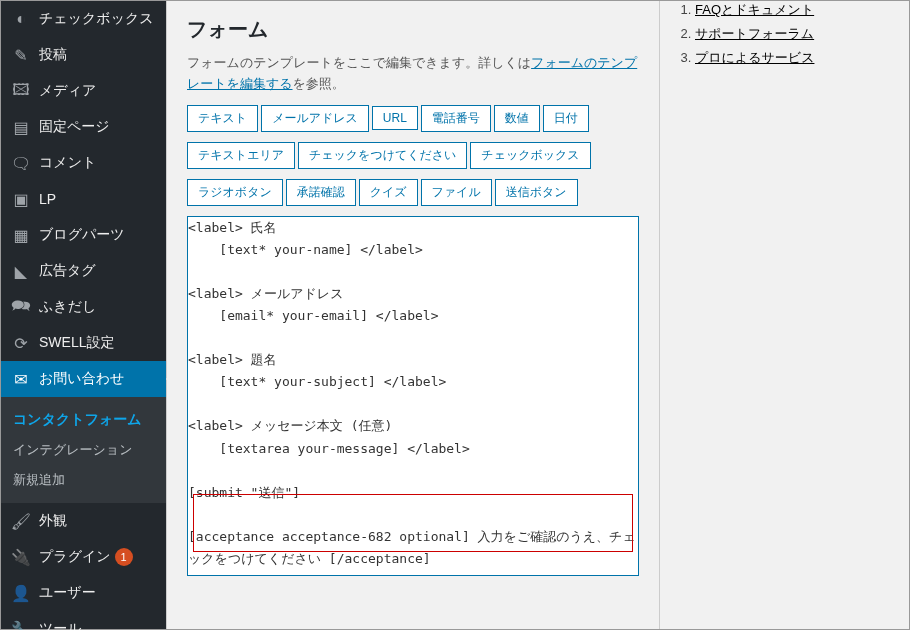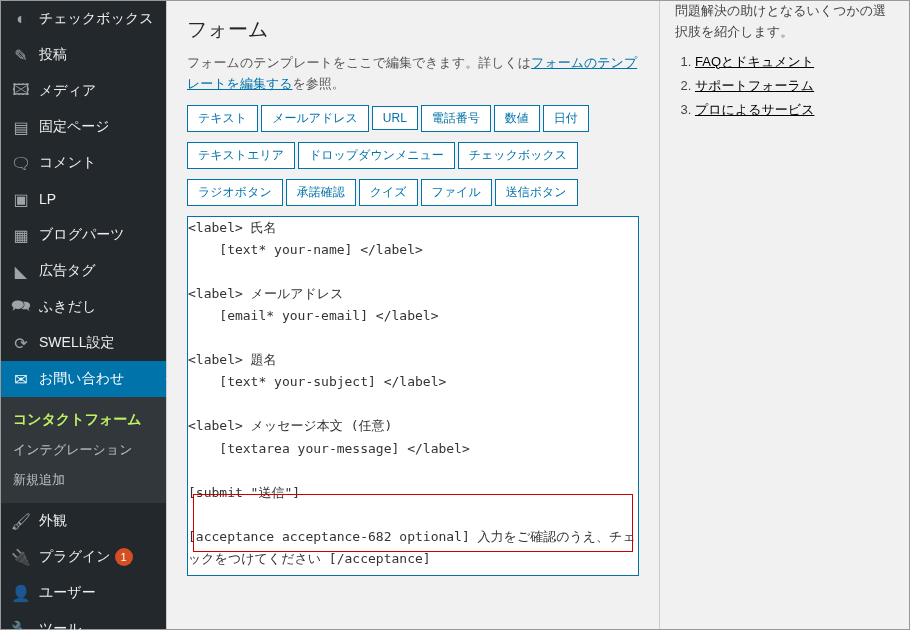--- a/index.html
+++ b/index.html
@@ -5,26 +5,26 @@
 * { box-sizing: border-box; margin: 0; padding: 0; }
 body { font-family: -apple-system, BlinkMacSystemFont, "Segoe UI", sans-serif; font-size: 13px; background: #f1f1f1; width: 910px; height: 630px; overflow: hidden; }
 .wrap { display: flex; height: 630px; border: 1px solid #999; }
 .sidebar { width: 165px; background: #23282d; color: #eee; flex-shrink: 0; }
 .side-item { display: flex; align-items: center; padding: 8px 10px; color: #eee; cursor: pointer; font-size: 14px; }
 .side-item.active { background: #0073aa; color: #fff; position: relative; }
 .side-item.active::after { content: ""; position: absolute; right: -8px; top: 50%; transform: translateY(-50%); border: 8px solid transparent; border-right-color: #f1f1f1; }
 .side-icon { width: 20px; height: 20px; margin-right: 8px; display: inline-flex; align-items: center; justify-content: center; color: rgba(240,245,250,.6); font-size: 16px; }
 .side-item.active .side-icon { color: #fff; }
 .submenu { background: #32373c; padding: 8px 0; }
-.submenu-title { color: #bef264; font-weight: bold; padding: 6px 12px; font-size: 14px; }
+.submenu-title { color: #0ea5e9; font-weight: bold; padding: 6px 12px; font-size: 14px; }
 .submenu-item { color: rgba(240,245,250,.7); padding: 6px 12px; font-size: 13px; cursor: pointer; }
 .badge { background: #d54e21; color: #fff; border-radius: 50%; width: 18px; height: 18px; display: inline-flex; align-items: center; justify-content: center; font-size: 11px; margin-left: 4px; }
 .main { flex: 1; display: flex; padding: 0; overflow: hidden; }
 .content { flex: 1; padding: 15px 20px; border-left: 1px solid #ccc; }
-.form-title { font-size: 20px; font-weight: 400; margin-bottom: 10px; color: #23282d; }
+.form-title { font-size: 20px; font-weight: 700; margin-bottom: 10px; color: #23282d; }
 .form-desc { font-size: 13px; color: #555; margin-bottom: 10px; line-height: 1.6; }
 .form-desc a { color: #0073aa; text-decoration: underline; }
 .tag-row { margin-bottom: 6px; }
 .tag-btn { display: inline-block; border: 1px solid #0073aa; color: #0073aa; background: #fff; padding: 4px 10px; margin: 0 3px 4px 0; font-size: 12px; cursor: pointer; }
 .form-textarea { width: 100%; height: 360px; border: 1px solid #0073aa; padding: 0; font-family: Consolas, Monaco, monospace; font-size: 13px; line-height: 1.7; color: #333; resize: none; background: #fff; position: relative; }
 .textarea-box { position: relative; }
 .red-box { position: absolute; border: 1px solid #c00; left: 6px; right: 6px; top: 278px; height: 58px; pointer-events: none; }
 .right-panel { width: 250px; padding: 0 15px; flex-shrink: 0; border-left: 1px solid #ccc; font-size: 13px; color: #444; }
 .right-panel p { margin-bottom: 10px; line-height: 1.6; }
 .right-panel ol { padding-left: 20px; }
@@ -109,21 +109,21 @@
         </div>
       </div>
   </div>
   <div class="main">
     <div class="content">
       <h2 class="form-title">フォーム</h2>
       <p class="form-desc">
         <span>フォームのテンプレートをここで編集できます。詳しくは</span><a href="#">フォームのテンプレートを編集する</a><span>を参照。</span>
       </p>
       <div class="tag-row" id="tags1"><span class="tag-btn">テキスト</span><span class="tag-btn">メールアドレス</span><span class="tag-btn">URL</span><span class="tag-btn">電話番号</span><span class="tag-btn">数値</span><span class="tag-btn">日付</span></div>
-      <div class="tag-row" id="tags2"><span class="tag-btn">テキストエリア</span><span class="tag-btn">ドロップダウンメニュー</span><span class="tag-btn">チェックボックス</span></div>
+      <div class="tag-row" id="tags2"><span class="tag-btn">テキストエリア</span><span class="tag-btn">チェックをつけてください</span><span class="tag-btn">チェックボックス</span></div>
       <div class="tag-row" id="tags3"><span class="tag-btn">ラジオボタン</span><span class="tag-btn">承諾確認</span><span class="tag-btn">クイズ</span><span class="tag-btn">ファイル</span><span class="tag-btn">送信ボタン</span></div>
       <div class="textarea-box">
         <textarea class="form-textarea" style="">&lt;label&gt; 氏名
     [text* your-name] &lt;/label&gt;
 
 &lt;label&gt; メールアドレス
     [email* your-email] &lt;/label&gt;
 
 &lt;label&gt; 題名
     [text* your-subject] &lt;/label&gt;
@@ -131,21 +131,20 @@
 &lt;label&gt; メッセージ本文 (任意)
     [textarea your-message] &lt;/label&gt;
 
 [submit "送信"]
 
 [acceptance acceptance-682 optional] 入力をご確認のうえ、チェックをつけてください [/acceptance]</textarea>
         <div class="red-box"></div>
       </div>
     </div>
     <div class="right-panel">
-      <p>問題解決の助けとなるいくつかの選択肢を紹介します。</p>
       <ol id="help-links">
           <li><a href="#">FAQとドキュメント</a></li>
           <li><a href="#">サポートフォーラム</a></li>
           <li><a href="#">プロによるサービス</a></li>
         </ol>
     </div>
   </div>
 </div>
 
 </body></html>

